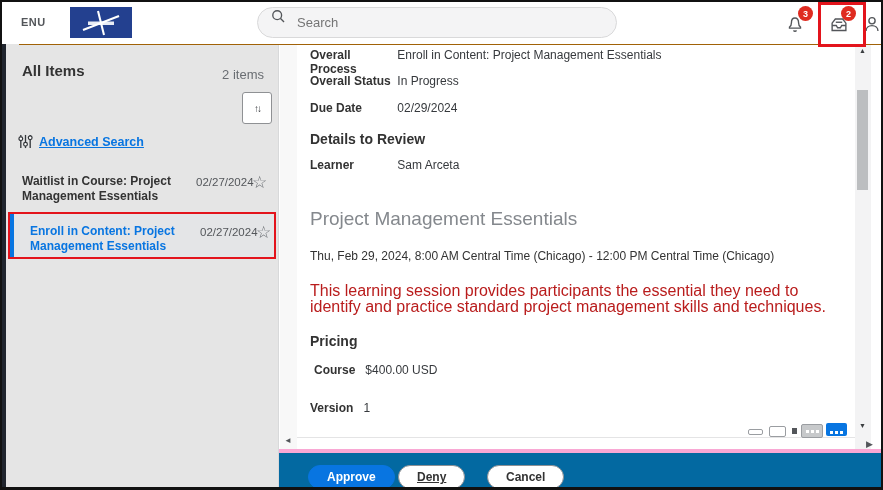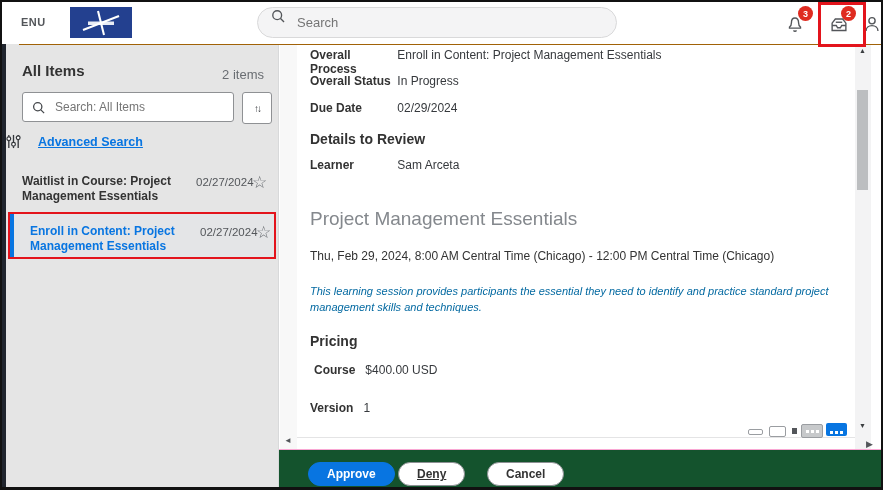--- a/index.html
+++ b/index.html
@@ -18,21 +18,21 @@
   .badge{position:absolute;width:15px;height:15px;border-radius:50%;background:var(--badge-red);color:#fff;font-size:9px;font-weight:bold;display:flex;align-items:center;justify-content:center;z-index:6;}
   .inbox-annotation{position:absolute;left:799px;top:0px;width:42px;height:39px;border:3px solid var(--annotation-red);z-index:4;}
   
   .left-rail{position:absolute;left:0;top:42px;bottom:0;width:4px;background:var(--rail-dark);}
   .sidebar{position:absolute;left:4px;top:42px;bottom:0;width:273px;background:#e5e5e5;border-right:1px solid #d8d9da;box-sizing:border-box;}
   .sb-title{position:absolute;left:16px;top:18px;font-size:15px;font-weight:bold;color:#333;}
   .sb-count{position:absolute;right:14px;top:23px;font-size:13px;color:#696d72;}
   .sb-search{position:absolute;left:16px;top:48px;width:212px;height:30px;border:1px solid #8f9194;border-radius:3px;display:flex;align-items:center;padding:0 8px;box-sizing:border-box;gap:7px;background:#fff;}
   .sb-search input{border:none;outline:none;font-size:12px;color:#707070;font-family:inherit;width:160px;background:transparent;}
   .sort-btn{position:absolute;left:236px;top:48px;width:28px;height:30px;border:1px solid #8f9194;border-radius:3px;background:#fff;display:flex;align-items:center;justify-content:center;font-size:10px;color:#33363a;letter-spacing:-2px;cursor:pointer;}
-  .adv-row{position:absolute;left:0;top:90px;display:flex;align-items:center;gap:17px;}
+  .adv-row{position:absolute;left:12px;top:90px;display:flex;align-items:center;gap:6px;}
   .adv-link{font-size:12.5px;font-weight:bold;color:var(--accent-blue);text-decoration:underline;cursor:pointer;}
   .sb-item{position:absolute;left:0;width:100%;box-sizing:border-box;padding:8px 0 8px 16px;}
   .sb-item .ttl{display:inline-block;width:172px;font-size:12px;font-weight:bold;line-height:15px;color:#333;vertical-align:top;}
   .sb-item .dt{position:absolute;left:190px;top:10px;font-size:11.5px;color:#53565a;}
   .sb-item .star{position:absolute;left:246px;top:6px;font-size:17px;color:#6b6f74;cursor:pointer;}
   .item1{top:122px;height:46px;}
   .sel-annotation{position:absolute;left:2px;top:168px;width:268px;height:47px;border:2px solid var(--annotation-red);box-sizing:border-box;background:#e4e5e7;}
   .sel-bar{position:absolute;left:0;top:0;bottom:0;width:4px;background:var(--accent-blue);}
   .item2{top:2px;left:4px;}
   .item2 .ttl{color:var(--accent-blue);}
@@ -42,38 +42,38 @@
   .gutter{position:absolute;left:278px;top:42px;width:17px;height:405px;background:#f8f8f8;}
   .collapse-ic{position:absolute;left:4px;top:392px;font-size:8px;color:#53565a;cursor:pointer;}
   
   .main{position:absolute;left:295px;top:42px;width:558px;height:394px;background:#fff;border-bottom:1px solid #e4e4e5;box-sizing:border-box;}
   .frow{position:absolute;left:13px;font-size:12px;}
   .flabel{display:inline-block;width:84px;font-weight:bold;color:#333;vertical-align:top;}
   .fvalue{color:#36393d;}
   .h2{position:absolute;left:13px;font-size:14px;font-weight:bold;color:#333;}
   .course-title{position:absolute;left:13px;top:164px;font-size:19px;color:#84888d;font-weight:400;}
   .session{position:absolute;left:13px;top:205px;font-size:12px;color:#333;}
-  .desc{position:absolute;left:13px;top:239px;width:535px;font-size:11px;line-height:16px;color:#0369a1;font-style:italic;}
+  .desc{position:absolute;left:13px;top:239px;width:535px;font-size:16px;line-height:16px;color:#b91c1c;}
   .prlabel{font-weight:bold;color:#333;font-size:12px;}
   .prvalue{font-size:12px;color:#36393d;}
   
   .vt{position:absolute;}
   .vt1{left:451px;top:385px;width:13px;height:4px;border:1.5px solid #9a9da1;border-radius:2px;}
   .vt2{left:472px;top:382px;width:15px;height:9px;border:1.5px solid #9a9da1;border-radius:2px;}
   .vt3{left:495px;top:384px;width:5px;height:6px;background:#53565a;}
   .vt4{left:504px;top:380px;width:20px;height:12px;background:#c7c9cb;border:1px solid #9a9da1;border-radius:2px;display:flex;align-items:center;justify-content:center;gap:2px;}
   .vt4 i,.vt5 i{display:block;width:3px;height:3px;background:#fff;}
   .vt5{left:529px;top:379px;width:21px;height:13px;background:var(--accent-blue);border-radius:2px;display:flex;align-items:flex-end;justify-content:center;gap:2px;padding-bottom:2px;box-sizing:border-box;}
   
   .vscroll{position:absolute;left:853px;top:42px;width:16px;height:405px;background:#f3f3f4;}
   .vthumb{position:absolute;left:2px;top:46px;width:11px;height:100px;background:#bcbec0;cursor:grab;}
   .sarrow{position:absolute;left:4px;font-size:7px;color:#3a3d40;cursor:pointer;}
   .hscroll-arrow{position:absolute;left:864px;top:437px;font-size:9px;color:#53565a;cursor:pointer;}
   
-  .action-bar{position:absolute;left:277px;right:0;top:447px;bottom:0;background:#14532d;border-top:1px solid #f9a8d4;}
+  .action-bar{position:absolute;left:277px;right:0;top:447px;bottom:0;background:#0369a1;border-top:4px solid #f9a8d4;}
   .btn{position:absolute;top:12px;height:24px;border-radius:13px;font-size:12px;font-family:inherit;cursor:pointer;padding:0 18px;}
   .btn-approve{left:29px;background:var(--accent-blue);border:1px solid var(--accent-blue);color:#fff;font-weight:bold;}
   .btn-secondary{background:#fff;border:1px solid #8d9094;color:#333;font-weight:600;}
   .btn-deny{left:119px;text-decoration:underline;}
   .btn-cancel{left:208px;}
   svg{display:block;}
 </style>
 </head>
 <body>
 
@@ -117,27 +117,20 @@
       <path d="M5.5 19.5 c0-3.6 2.9-5.7 6.5-5.7 s6.5 2.1 6.5 5.7" fill="none" stroke="#53565a" stroke-width="1.5"></path>
     </svg>
   </div>
 
   <div class="left-rail"></div>
 
   <div class="sidebar">
     <div class="sb-title">All Items</div>
     <div class="sb-count">2 items</div>
 
-    <div class="sb-search">
-      <svg width="15" height="15" viewBox="0 0 20 20">
-        <circle cx="9" cy="9" r="5.5" fill="none" stroke="#43464a" stroke-width="1.7"></circle>
-        <line x1="13.2" y1="13.2" x2="17.5" y2="17.5" stroke="#43464a" stroke-width="1.7"></line>
-      </svg>
-      <input placeholder="Search: All Items" style="">
-    </div>
     <div class="sort-btn">
         <span>↑↓</span>
       </div>
 
     <div class="adv-row">
       <svg width="15" height="15" viewBox="0 0 16 16">
         <line x1="3" y1="1" x2="3" y2="15" stroke="#33363a" stroke-width="1.4"></line>
         <line x1="8" y1="1" x2="8" y2="15" stroke="#33363a" stroke-width="1.4"></line>
         <line x1="13" y1="1" x2="13" y2="15" stroke="#33363a" stroke-width="1.4"></line>
         <circle cx="3" cy="5" r="2" fill="#fff" stroke="#33363a" stroke-width="1.3"></circle>

